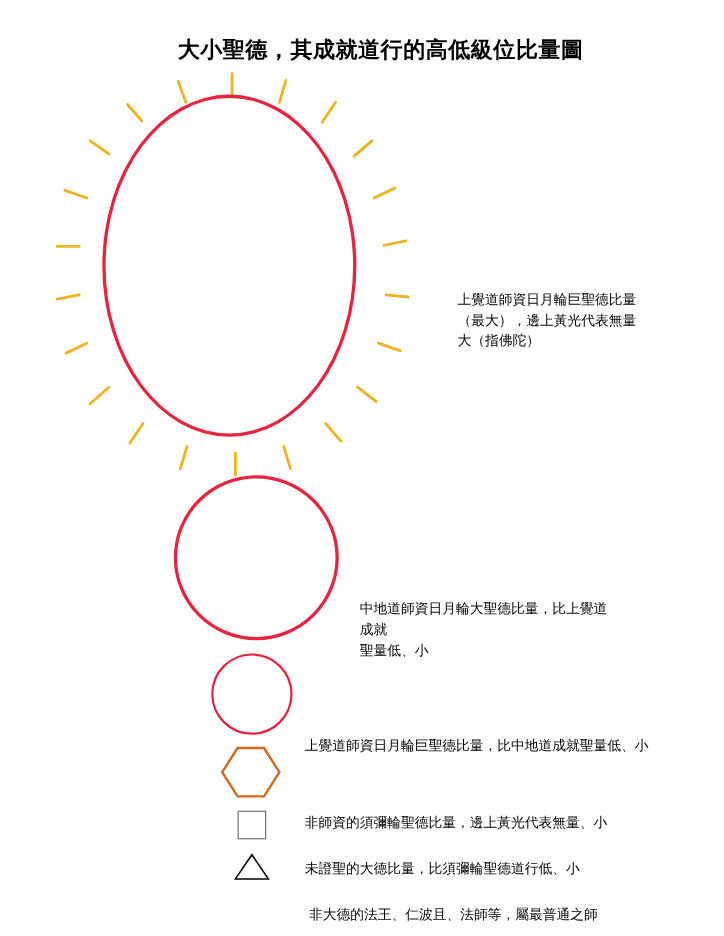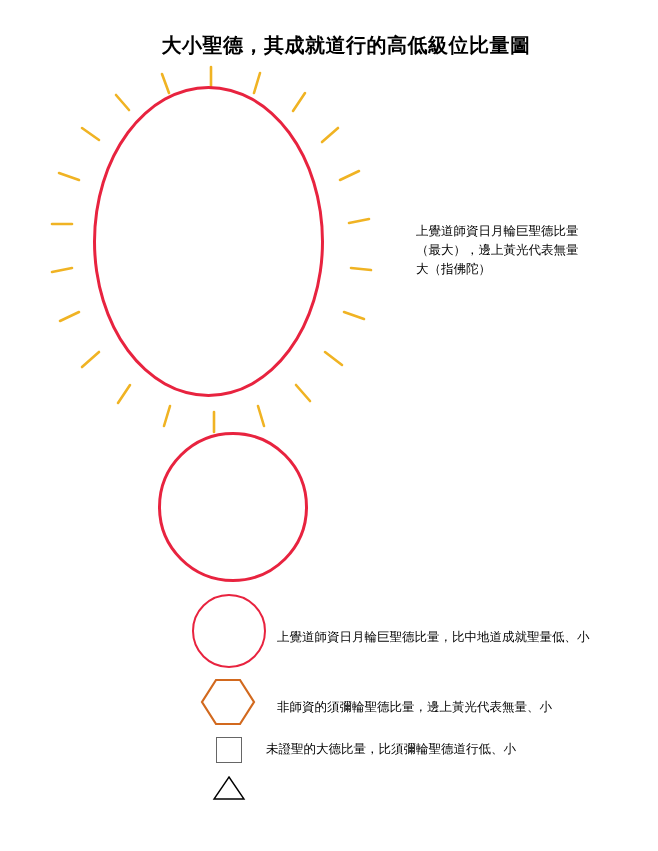--- a/index.html
+++ b/index.html
@@ -31,20 +31,21 @@
     font-size: 20px;
     font-weight: bold;
     letter-spacing: 0.5px;
   }
   .caption {
     position: absolute;
     font-size: 12.5px;
     line-height: 1.5;
     color: #000;
     white-space: pre-line;
+    margin-top: 41px;
   }
   .shape {
     position: absolute;
     box-sizing: border-box;
   }
   .circle {
     border-radius: 50%;
     background: #ffffff;
   }
   
@@ -107,21 +108,21 @@
     left: 212px;
     top: 775px;
     width: 34px;
     height: 26px;
   }
   
   #cap-1 { left: 416px; top: 222px; width: 190px; }
   #cap-2 { left: 327px; top: 503px; width: 230px; }
   #cap-3 { left: 277px; top: 628px; width: 340px; }
   #cap-4 { left: 277px; top: 698px; width: 340px; }
-  #cap-5 { left: 266px; top: 740px; width: 340px; }
+  #cap-5 { left: 277px; top: 740px; width: 340px; }
   #cap-6 { left: 281px; top: 781px; width: 350px; }
 </style>
 </head>
 <body>
 
 <div id="page">
 
   <div class="title">大小聖德，其成就道行的高低級位比量圖</div>
 
   <svg id="rays" viewBox="0 0 360 430" xmlns="http://www.w3.org/2000/svg">
@@ -161,17 +162,20 @@
 
   <div class="shape" id="square-shape"></div>
 
   <svg id="triangle-wrap" viewBox="0 0 34 26" xmlns="http://www.w3.org/2000/svg">
     <polygon points="17,2 32,24 2,24" fill="#ffffff" stroke="#000000" stroke-width="1.4"></polygon>
   </svg>
 
   <div class="caption" id="cap-1">上覺道師資日月輪巨聖德比量
 （最大），邊上黃光代表無量
 大（指佛陀）</div>
+  <div class="caption" id="cap-2">中地道師資日月輪大聖德比量，比上覺道成就
+聖量低、小</div>
   <div class="caption" id="cap-3">上覺道師資日月輪巨聖德比量，比中地道成就聖量低、小</div>
   <div class="caption" id="cap-4">非師資的須彌輪聖德比量，邊上黃光代表無量、小</div>
   <div class="caption" id="cap-5">未證聖的大德比量，比須彌輪聖德道行低、小</div>
+  <div class="caption" id="cap-6">非大德的法王、仁波且、法師等，屬最普通之師</div>
 
 </div>
 
 </body></html>

